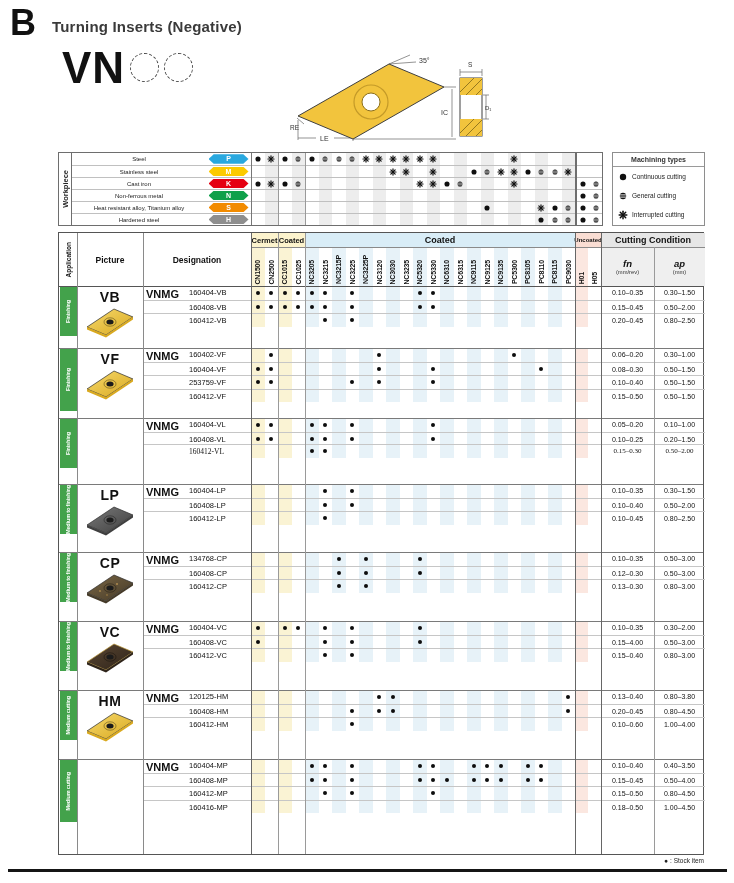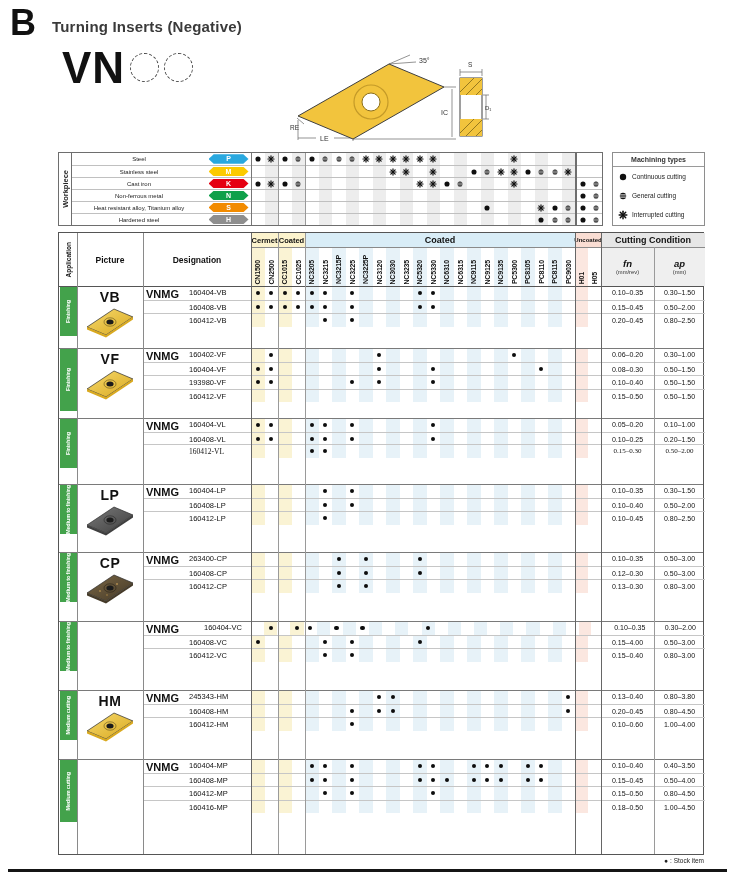--- a/index.html
+++ b/index.html
@@ -1061,21 +1061,21 @@
               <div class="dot"></div>
             </div>
             <div class="td-g" style="background: rgb(231, 242, 248);"></div>
             <div class="td-g"></div>
             <div class="td-g td-h" style="background: rgb(251, 231, 224);"></div>
             <div class="td-g td-h"></div>
             <div class="td-fn">0.08–0.30</div>
             <div class="td-ap">0.50–1.50</div>
           </div>
           <div class="t-row sep" style="top: 27px;">
-            <div class="td-des">193980-VF</div>
+            <div class="td-des">253759-VF</div>
             <div class="td-g" style="background: rgb(250, 243, 212);">
               <div class="dot"></div>
             </div>
             <div class="td-g">
               <div class="dot"></div>
             </div>
             <div class="td-g" style="background: rgb(250, 243, 212);"></div>
             <div class="td-g"></div>
             <div class="td-g" style="background: rgb(231, 242, 248);"></div>
             <div class="td-g"></div>
@@ -1411,21 +1411,21 @@
     <polygon points="23,29 50,11 50,13.5 23,31.5" fill="#453a28"></polygon>
     <circle cx="17" cy="19" r="1.1" fill="#b08d4e" opacity=".8"></circle>
                 <circle cx="34" cy="12" r="1" fill="#c49a55" opacity=".8"></circle>
                 <circle cx="24" cy="23" r=".9" fill="#9a7b42" opacity=".8"></circle>
     <ellipse cx="27" cy="16" rx="6" ry="4.2" fill="none" stroke="#000" stroke-opacity="0.35" stroke-width="1"></ellipse>
     <ellipse cx="27" cy="16" rx="3.6" ry="2.5" fill="#1b1b1b"></ellipse>
   </svg></div>
           </div>
           <div class="vnmg">VNMG</div>
           <div class="t-row" style="top: 0px;">
-            <div class="td-des">263400-CP</div>
+            <div class="td-des">134768-CP</div>
             <div class="td-g" style="background: rgb(250, 243, 212);"></div>
             <div class="td-g"></div>
             <div class="td-g" style="background: rgb(250, 243, 212);"></div>
             <div class="td-g"></div>
             <div class="td-g" style="background: rgb(231, 242, 248);"></div>
             <div class="td-g"></div>
             <div class="td-g" style="background: rgb(231, 242, 248);">
               <div class="dot"></div>
             </div>
             <div class="td-g"></div>
@@ -1524,22 +1524,39 @@
             <div class="td-g td-h" style="background: rgb(251, 231, 224);"></div>
             <div class="td-g td-h"></div>
             <div class="td-fn">0.13–0.30</div>
             <div class="td-ap">0.80–3.00</div>
           </div>
         </div>
         <div class="block" style="top: 388px; height: 69px;">
           <div class="app-bar" style="top: 1px; height: 48.5px; background: rgb(67, 162, 75);">
             <div class="vtext">Medium to finishing</div>
           </div>
+          <div class="pic-cell">
+            <div class="pic-code">VC</div>
+            <div style="margin-top: 1px;"><svg width="54" height="32" viewBox="0 0 54 32">
+    <defs>
+                  <linearGradient id="gr6" x1="0" y1="0" x2="1" y2="1">
+      <stop offset="0" stop-color="#5a4632"></stop>
+                    <stop offset="1" stop-color="#2e241a"></stop>
+                  </linearGradient>
+                </defs>
+    <polygon points="4,21 31,3 50,11 23,29" fill="url(#gr6)" stroke="#b89434" stroke-width="0.7"></polygon>
+    <polygon points="4,21 23,29 23,31.5 4,23.5" fill="#2e241a"></polygon>
+    <polygon points="23,29 50,11 50,13.5 23,31.5" fill="#2e241a"></polygon>
+
+    <ellipse cx="27" cy="16" rx="6" ry="4.2" fill="none" stroke="#000" stroke-opacity="0.35" stroke-width="1"></ellipse>
+    <ellipse cx="27" cy="16" rx="3.6" ry="2.5" fill="#1b1b1b"></ellipse>
+  </svg></div>
+          </div>
           <div class="vnmg">VNMG</div>
-          <div class="t-row" style="top: 0px; padding-left: 15px;">
+          <div class="t-row" style="top: 0px;">
             <div class="td-des">160404-VC</div>
             <div class="td-g" style="background: rgb(250, 243, 212);">
               <div class="dot"></div>
             </div>
             <div class="td-g"></div>
             <div class="td-g" style="background: rgb(250, 243, 212);">
               <div class="dot"></div>
             </div>
             <div class="td-g">
               <div class="dot"></div>
@@ -1666,21 +1683,21 @@
     <polygon points="4,21 31,3 50,11 23,29" fill="url(#gr7)" stroke="#2a2a2a" stroke-width="0.7"></polygon>
     <polygon points="4,21 23,29 23,31.5 4,23.5" fill="#d9a91f"></polygon>
     <polygon points="23,29 50,11 50,13.5 23,31.5" fill="#d9a91f"></polygon>
 
     <ellipse cx="27" cy="16" rx="6" ry="4.2" fill="none" stroke="#000" stroke-opacity="0.35" stroke-width="1"></ellipse>
     <ellipse cx="27" cy="16" rx="3.6" ry="2.5" fill="#1b1b1b"></ellipse>
   </svg></div>
           </div>
           <div class="vnmg">VNMG</div>
           <div class="t-row" style="top: 0px;">
-            <div class="td-des">245343-HM</div>
+            <div class="td-des">120125-HM</div>
             <div class="td-g" style="background: rgb(250, 243, 212);"></div>
             <div class="td-g"></div>
             <div class="td-g" style="background: rgb(250, 243, 212);"></div>
             <div class="td-g"></div>
             <div class="td-g" style="background: rgb(231, 242, 248);"></div>
             <div class="td-g"></div>
             <div class="td-g" style="background: rgb(231, 242, 248);"></div>
             <div class="td-g"></div>
             <div class="td-g" style="background: rgb(231, 242, 248);"></div>
             <div class="td-g">

